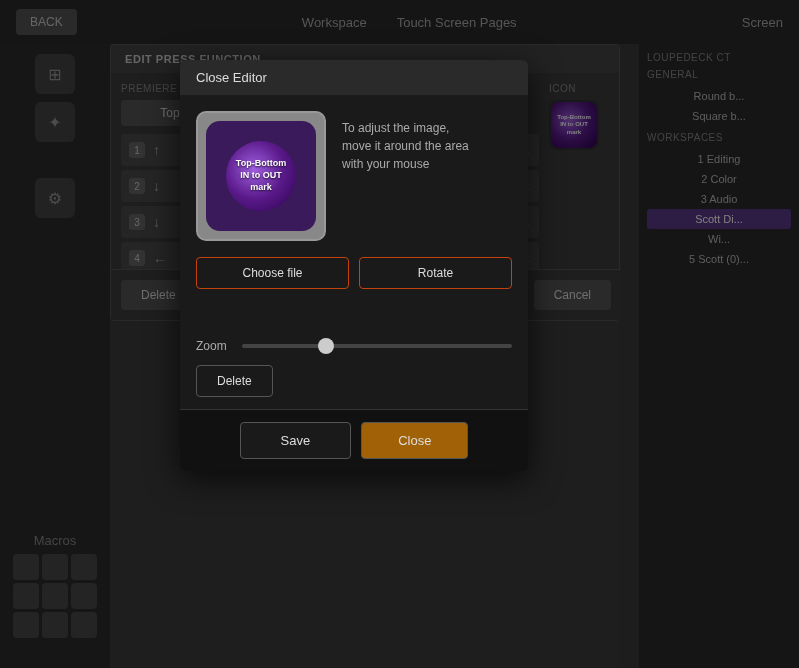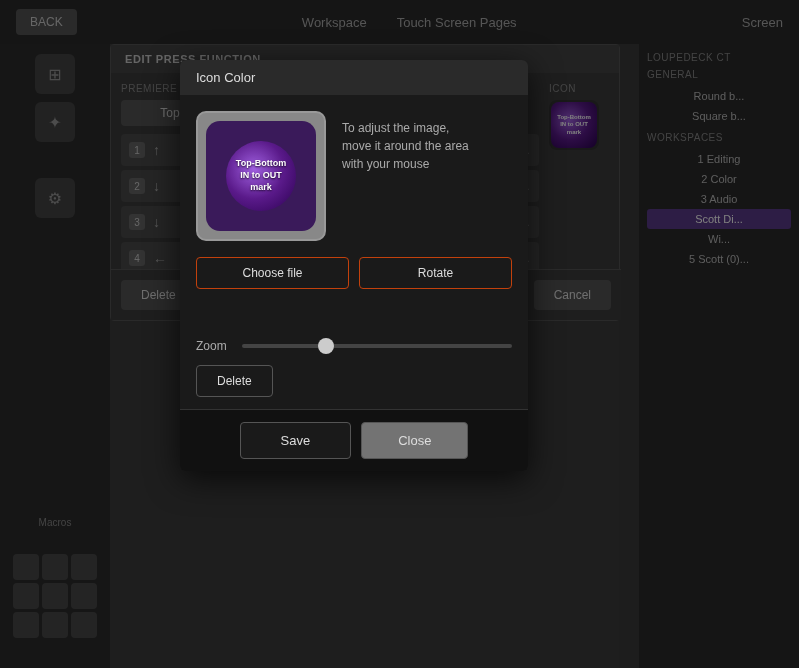--- a/index.html
+++ b/index.html
@@ -271,23 +271,23 @@
       background: #555;
       color: #ddd;
       border: none;
       padding: 8px 20px;
       border-radius: 4px;
       font-size: 12px;
       cursor: pointer;
     }
 
     .macros-label {
-      font-size: 10px;
+      font-size: 13px;
       color: #888;
-      margin-bottom: 20px;
+      margin-bottom: 0;
     }
 
     .macros-grid {
       display: grid;
       grid-template-columns: repeat(3, 1fr);
       gap: 3px;
     }
 
     .macro-btn {
       width: 26px;
@@ -446,21 +446,21 @@
       background: #1a1a1a;
       color: #ddd;
       border: 1px solid #555;
       padding: 10px 40px;
       border-radius: 4px;
       font-size: 13px;
       cursor: pointer;
     }
 
     .footer-close-btn {
-      background: #737373;
+      background: #a16207;
       color: #ddd;
       border: 1px solid #555;
       padding: 10px 36px;
       border-radius: 4px;
       font-size: 13px;
       cursor: pointer;
     }
 
     input[type=range] {
       -webkit-appearance: none;
@@ -585,21 +585,21 @@
       <div class="right-item">3 Audio</div>
       <div class="right-item active">Scott Di...</div>
       <div class="right-item">Wi...</div>
       <div class="right-item">5 Scott (0)...</div>
     </div>
   </div>
 </div>
 
 <div class="overlay">
   <div class="icon-editor-modal">
-    <div class="icon-editor-header">Icon Color</div>
+    <div class="icon-editor-header">Close Editor</div>
 
     <div class="icon-editor-body">
 
       <div class="icon-preview-large">
         <div class="icon-inner">
           <div class="icon-gradient-circle"></div>
           <div class="icon-text">
             <span>Top-Bottom</span><br>
             <span>IN to OUT</span><br>
             <span>mark</span>

